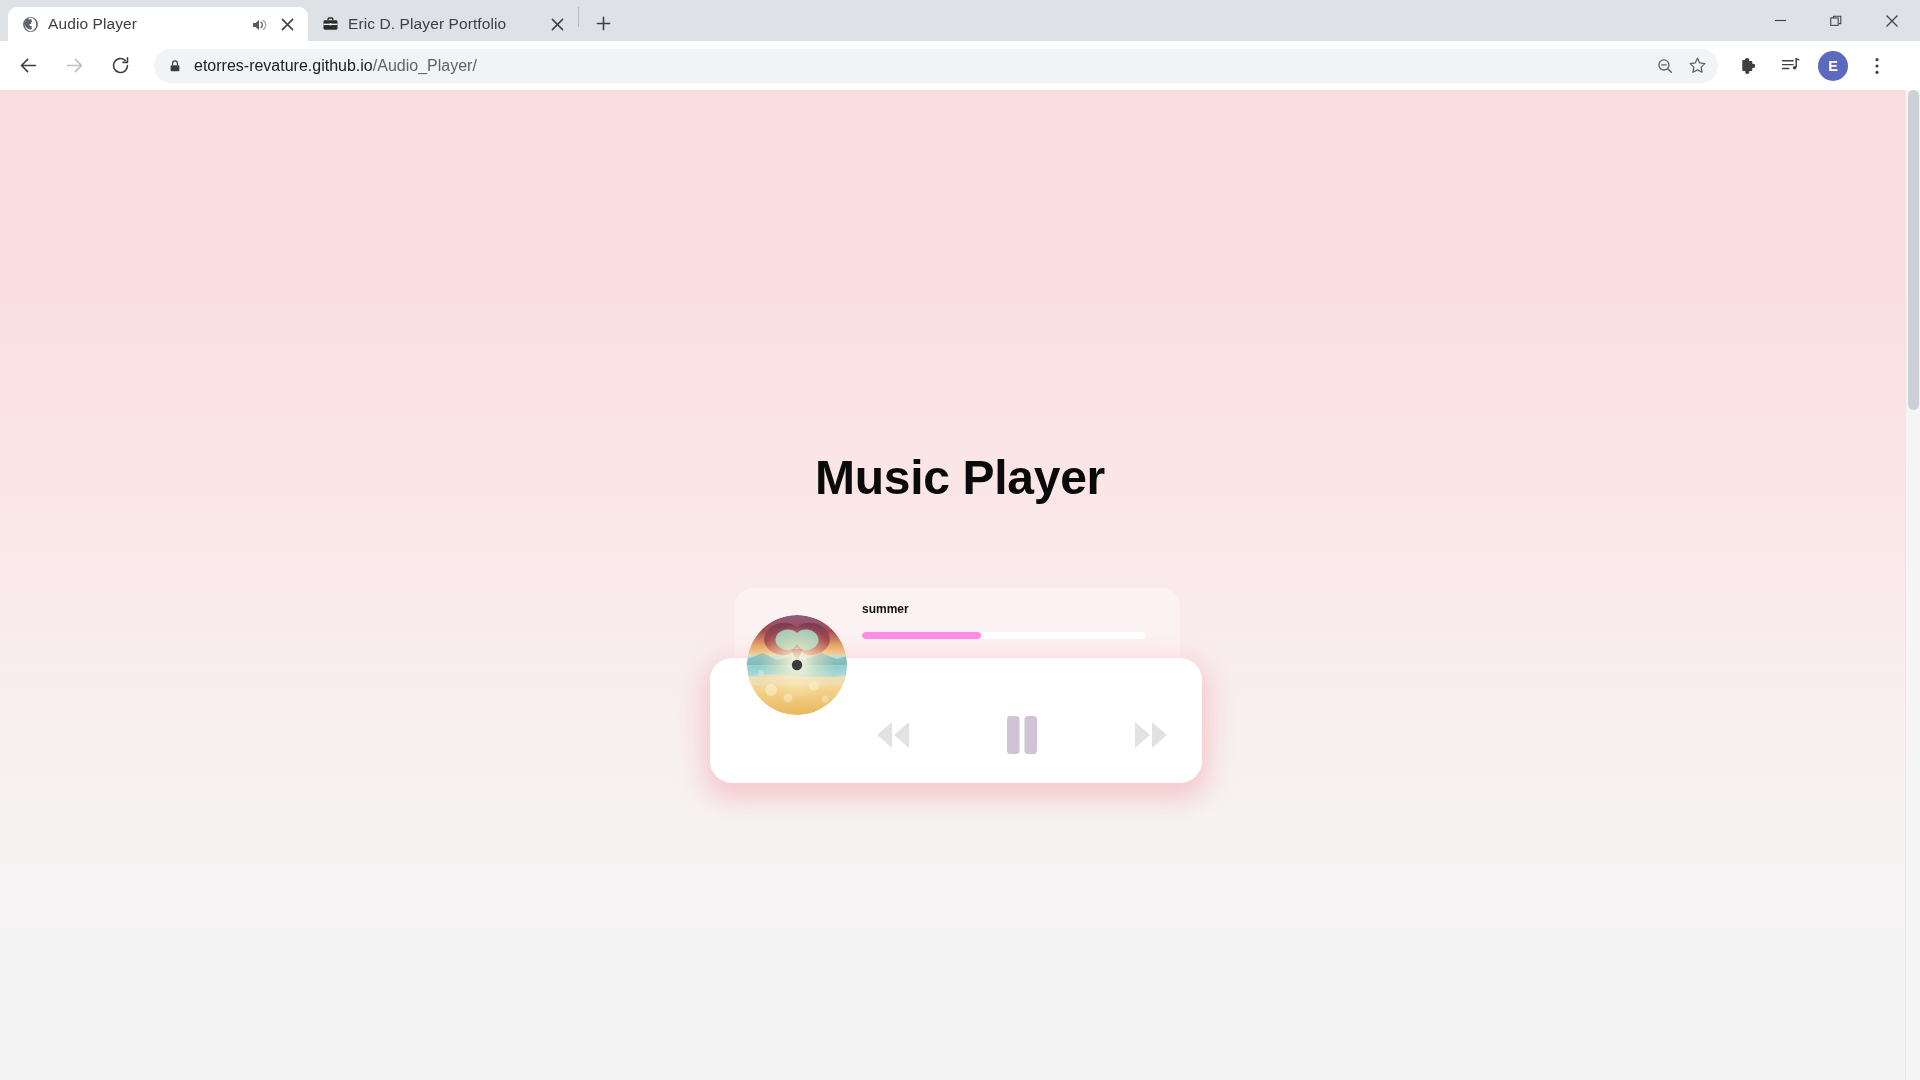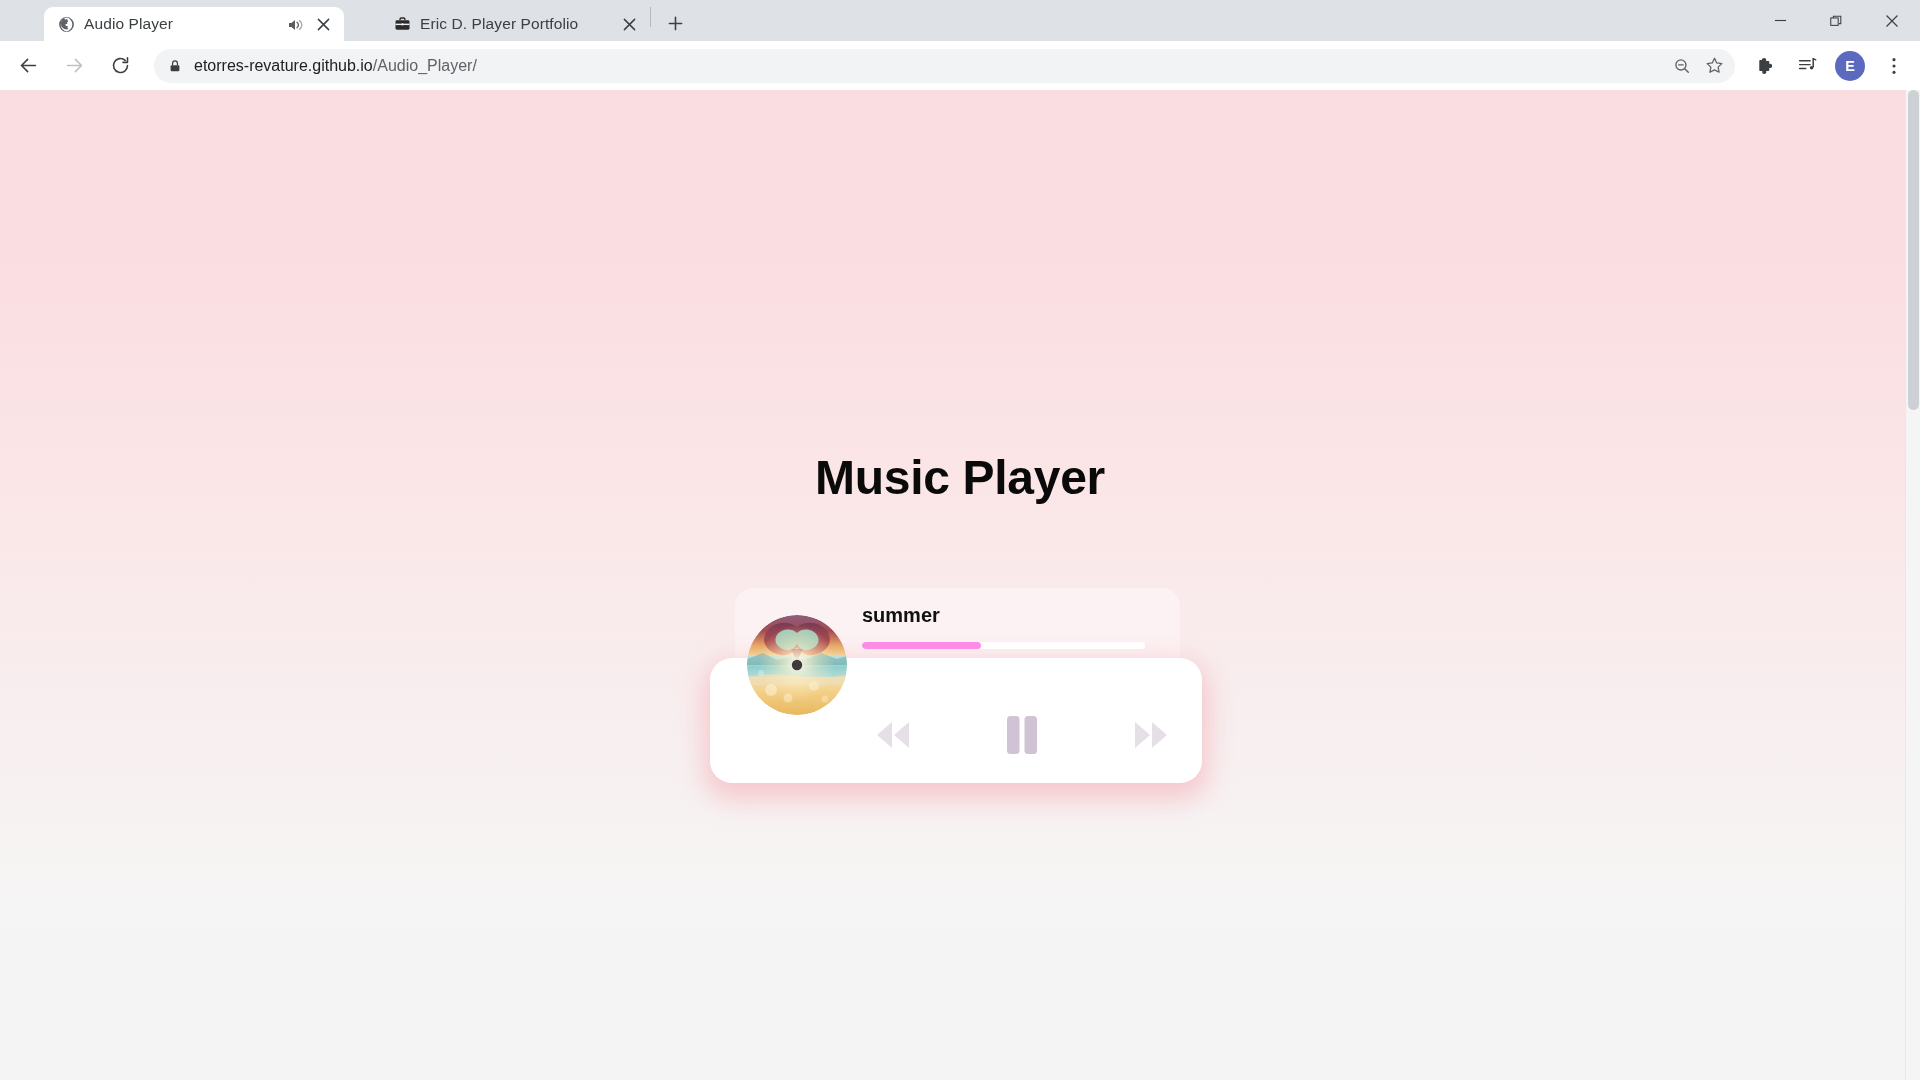--- a/index.html
+++ b/index.html
@@ -25,21 +25,20 @@
 
   .tab {
     height: 34px;
     display: flex;
     align-items: center;
     gap: 9px;
     padding: 0 10px 0 14px;
     border-radius: 9px 9px 0 0;
     position: relative;
     min-width: 0;
-    margin-left: 36px;
   }
   .tab.active { background: #ffffff; width: 300px; }
   .tab.inactive { background: #dee1e6; width: 270px; }
 
   .tab-favicon { width: 17px; height: 17px; flex: none; display:block; }
   .tab-title {
     font-size: 15.5px;
     color: #3c4043;
     white-space: nowrap;
     overflow: hidden;
@@ -75,21 +74,21 @@
     width: 56px; height: 41px;
     display: flex; align-items: center; justify-content: center;
   }
 
   
   .toolbar {
     height: 49px;
     background: #ffffff;
     display: flex;
     align-items: center;
-    padding: 0 8px 0 6px;
+    padding: 0 25px 0 6px;
     gap: 2px;
     flex: none;
     position: relative;
   }
   .navbtn {
     width: 38px; height: 38px; flex: none;
     display: flex; align-items: center; justify-content: center;
     border-radius: 50%;
     margin: 0 3px;
   }
@@ -217,21 +216,21 @@
   .album svg { display:block; width:100px; height:100px; }
 
   .track-info {
     position: absolute;
     left: 152px;
     top: 14px;
     width: 290px;
     z-index: 4;
   }
   .track-title {
-    font-size: 20px;
+    font-size: 12px;
     font-weight: bold;
     color: #111;
     line-height: 1.3;
   }
   .progress-track {
     margin-top: 14px;
     width: 283px;
     height: 7px;
     background: #ffffff;
     border-radius: 4px;

